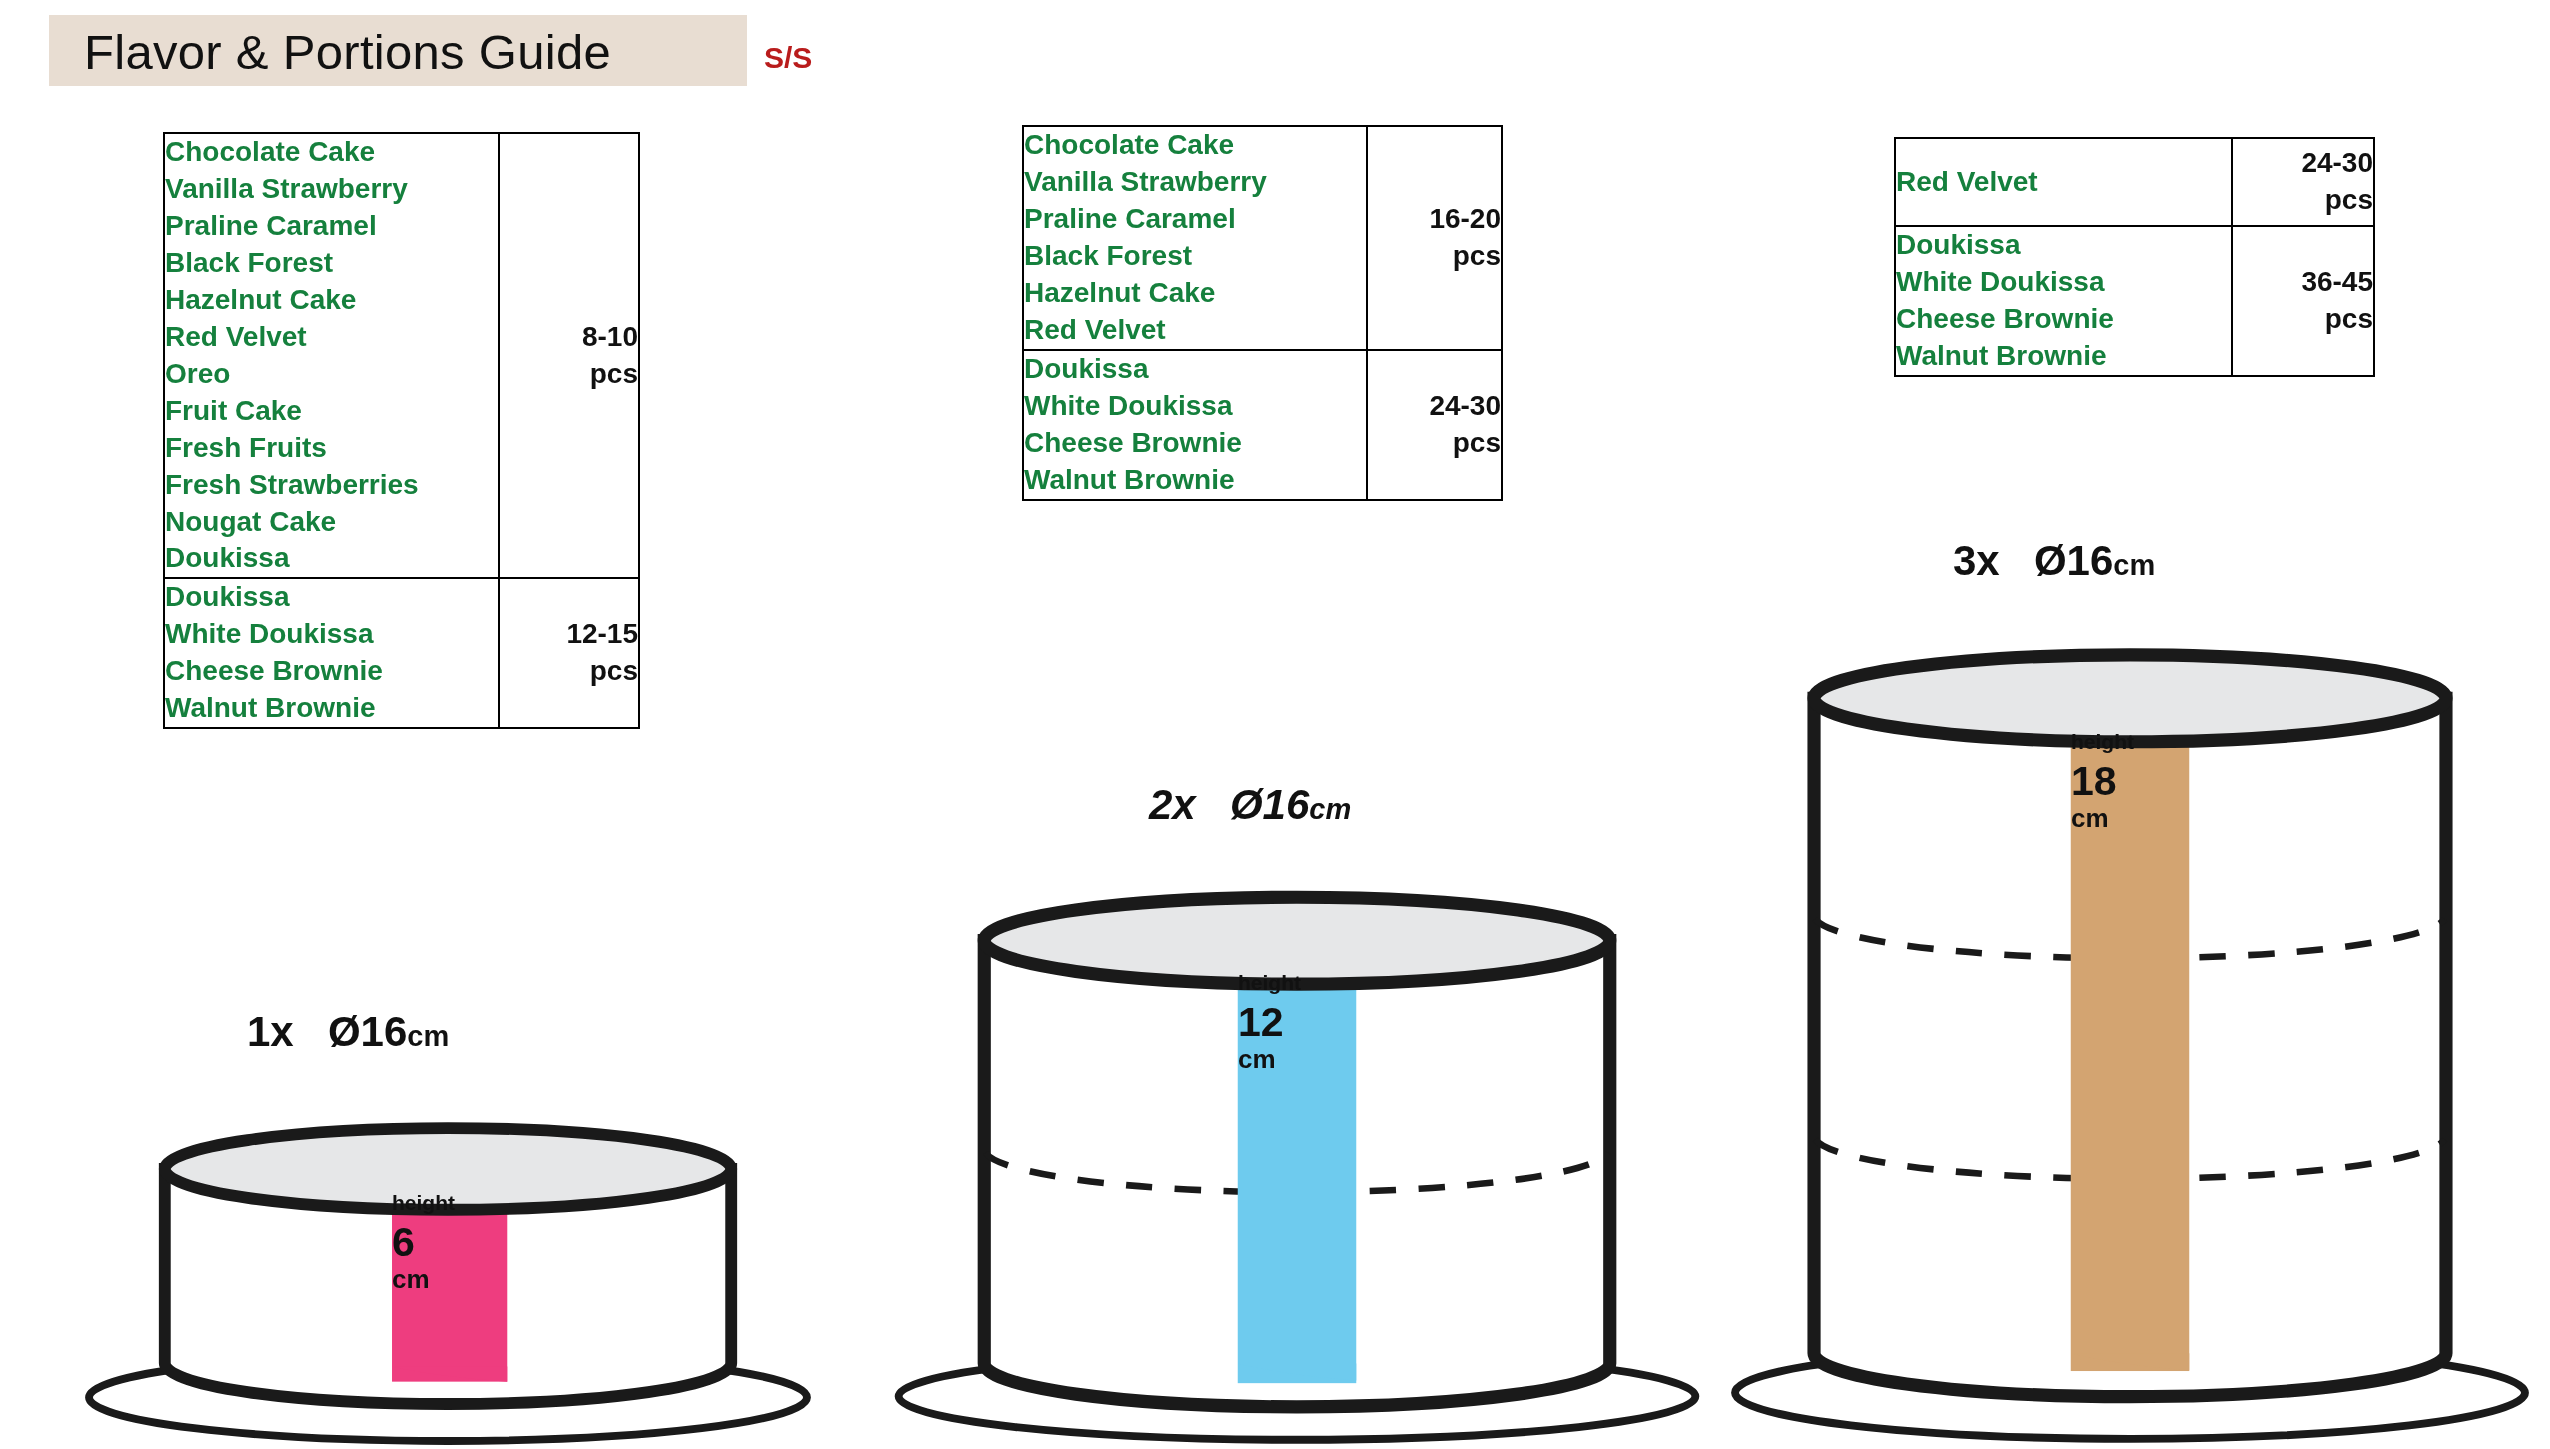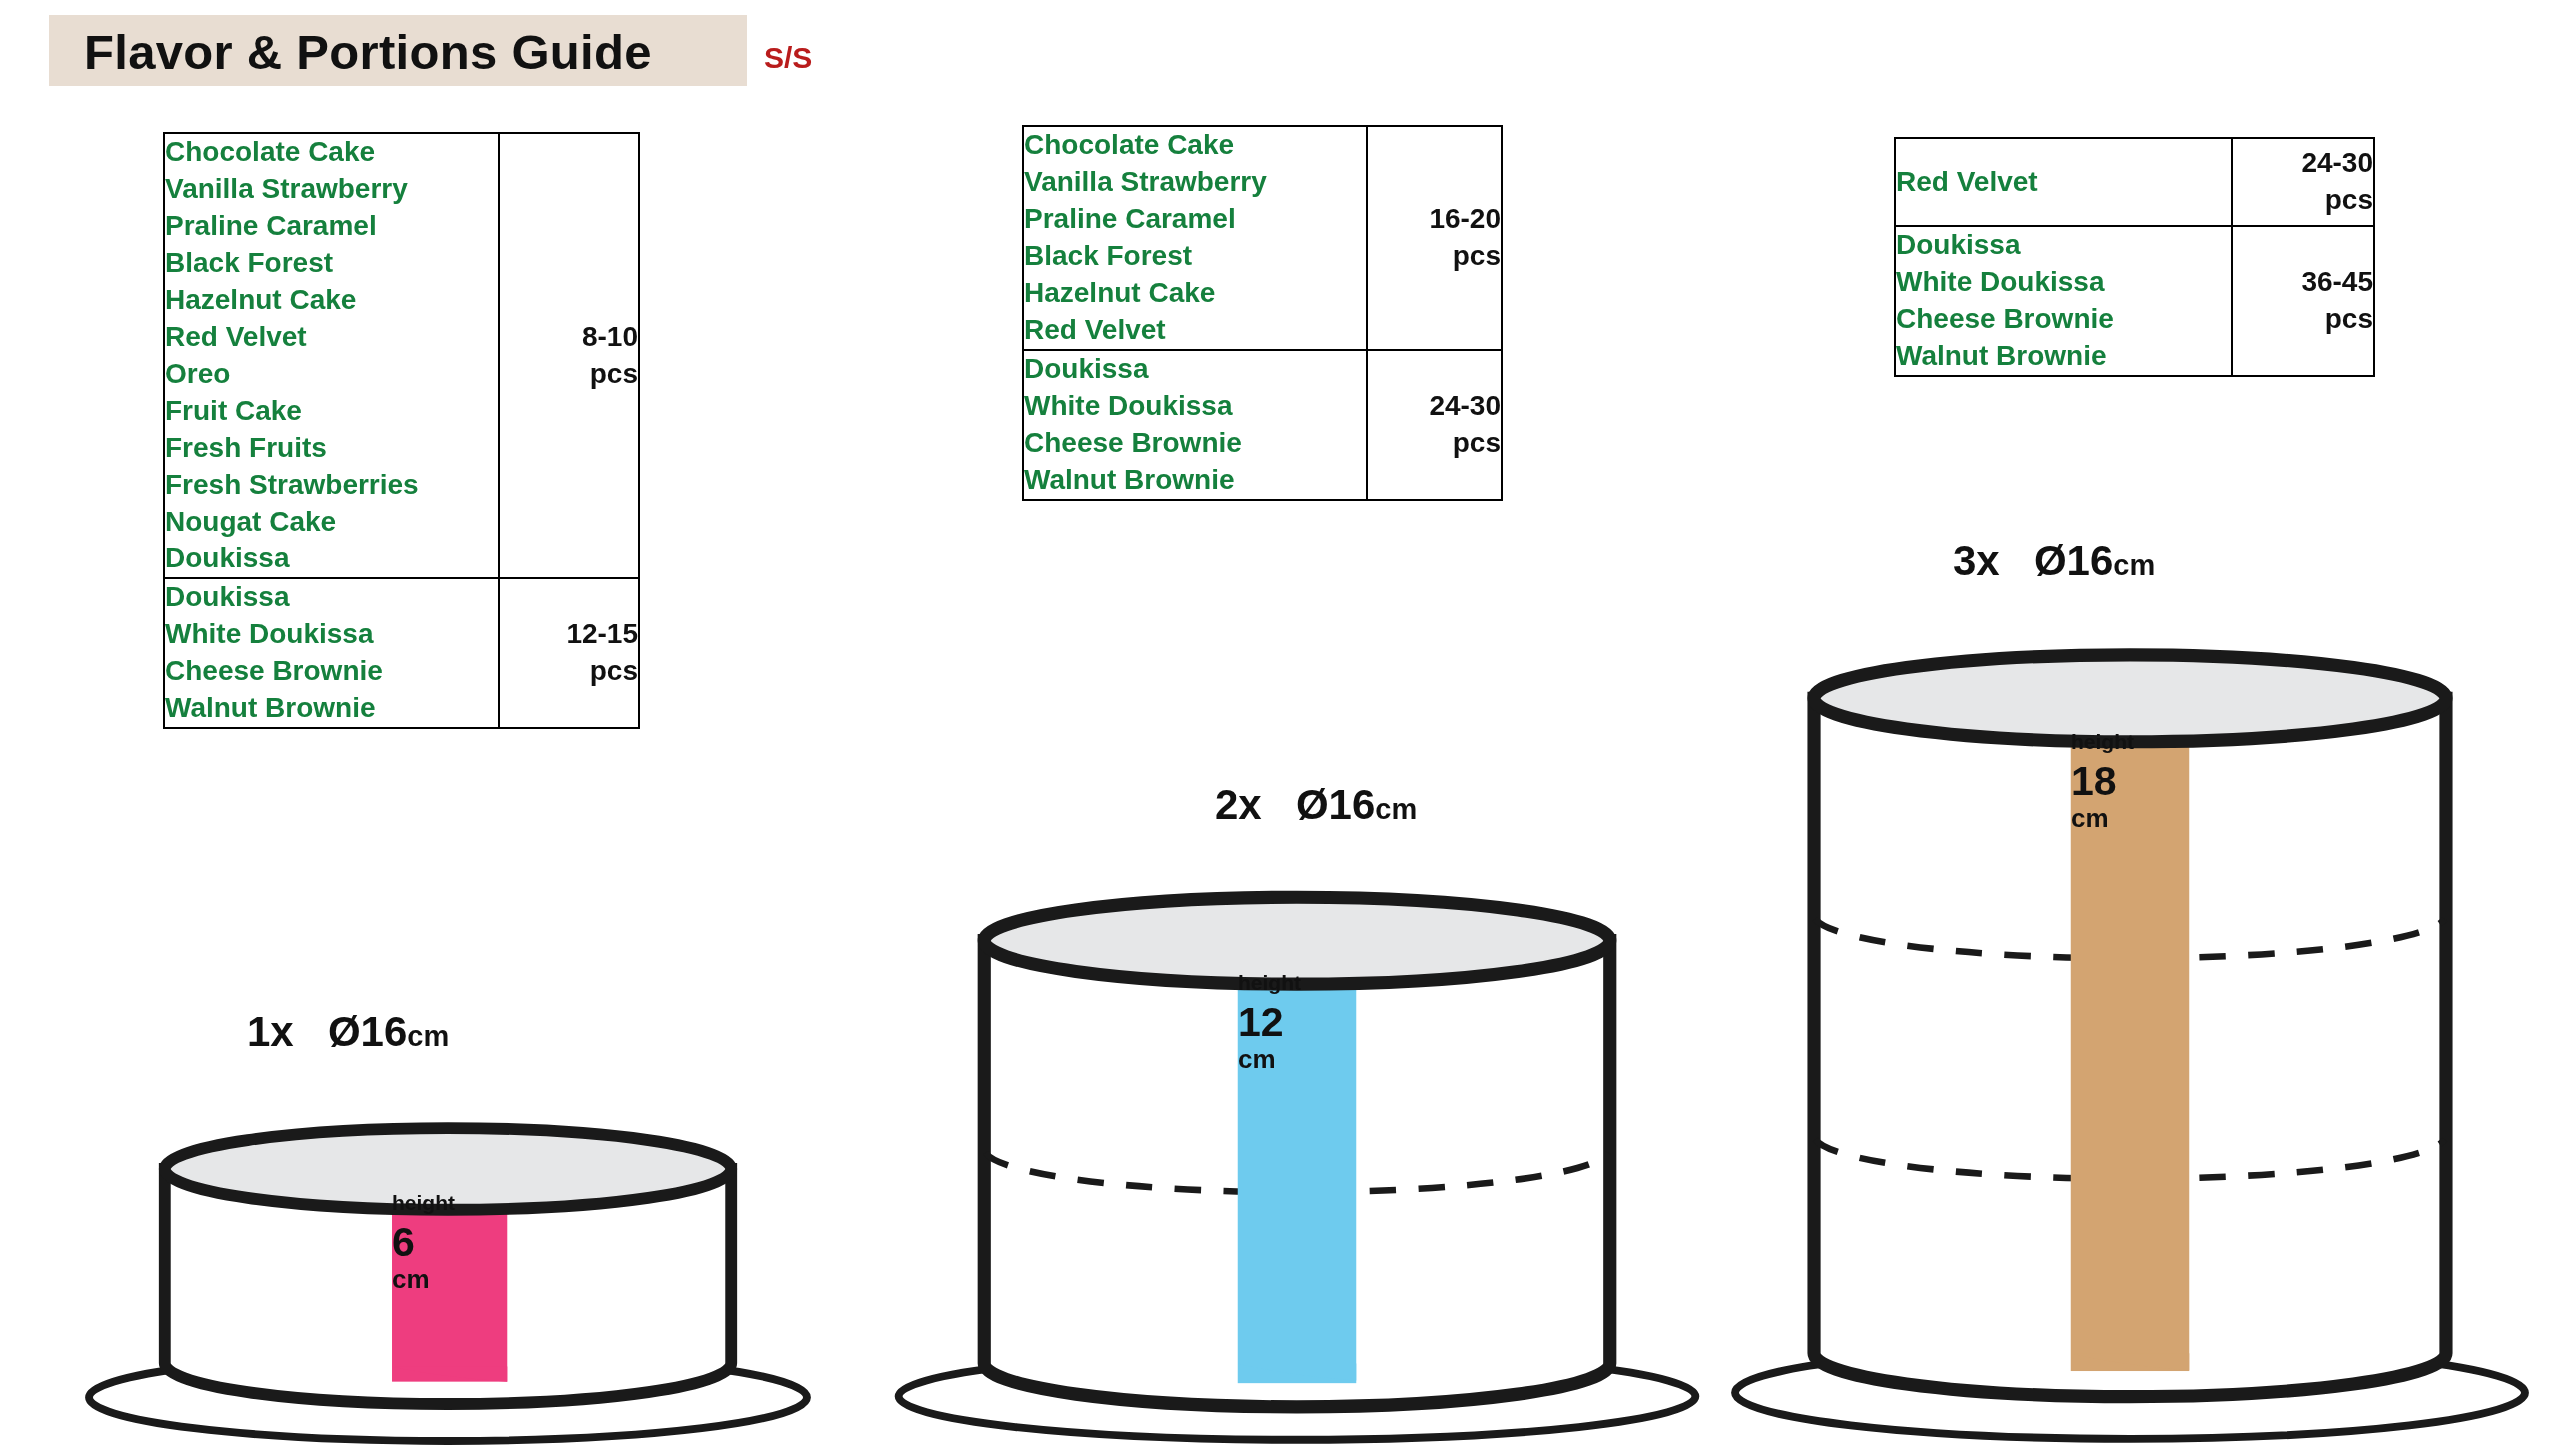--- a/index.html
+++ b/index.html
@@ -22,21 +22,21 @@
     top: 14.5px;
     width: 698px;
     height: 71px;
     background: #e8ddd2;
   }
   #title-text {
     position: absolute;
     left: 84px;
     top: 24px;
     font-size: 49px;
-    font-weight: bold;
+    font-weight: normal;
     color: #111111;
     letter-spacing: 0.3px;
     white-space: nowrap;
   }
   #subtitle-text {
     position: absolute;
     left: 764px;
     top: 41px;
     font-size: 30px;
     font-weight: bold;
@@ -236,21 +236,21 @@
 
     <ellipse cx="580" cy="115" rx="430" ry="62" fill="#e6e7e8" stroke="#1a1a1a" stroke-width="18"></ellipse>
   </svg>
 </div>
 <div class="height-label" style="left:392px; top:1192px; width:115px;">
   <span class="height-word">height</span>
   <span class="height-num">6</span>
   <span class="height-unit">cm</span>
 </div>
 
-<div class="cake-label" id="label-2x" style="left:1215px; top:781px;">
+<div class="cake-label" id="label-2x" style="left:1149px; top:781px;font-style:italic;">
   <span class="qty">2x</span>
   <span>&nbsp;&nbsp;</span><span class="dia">Ø16</span><span class="unit">cm</span>
 </div>
 
 <div class="cake" id="cake-2x" style="left:869px; top:863px;">
   <svg width="856" height="586" viewBox="0 0 1300 890">
 
     <ellipse cx="650" cy="810" rx="605" ry="66" fill="#ffffff" stroke="#1a1a1a" stroke-width="12"></ellipse>
 
     <path d="M 175 118 L 175 760 A 475 66 0 0 0 1125 760 L 1125 118 Z" fill="#ffffff" stroke="#1a1a1a" stroke-width="20"></path>

